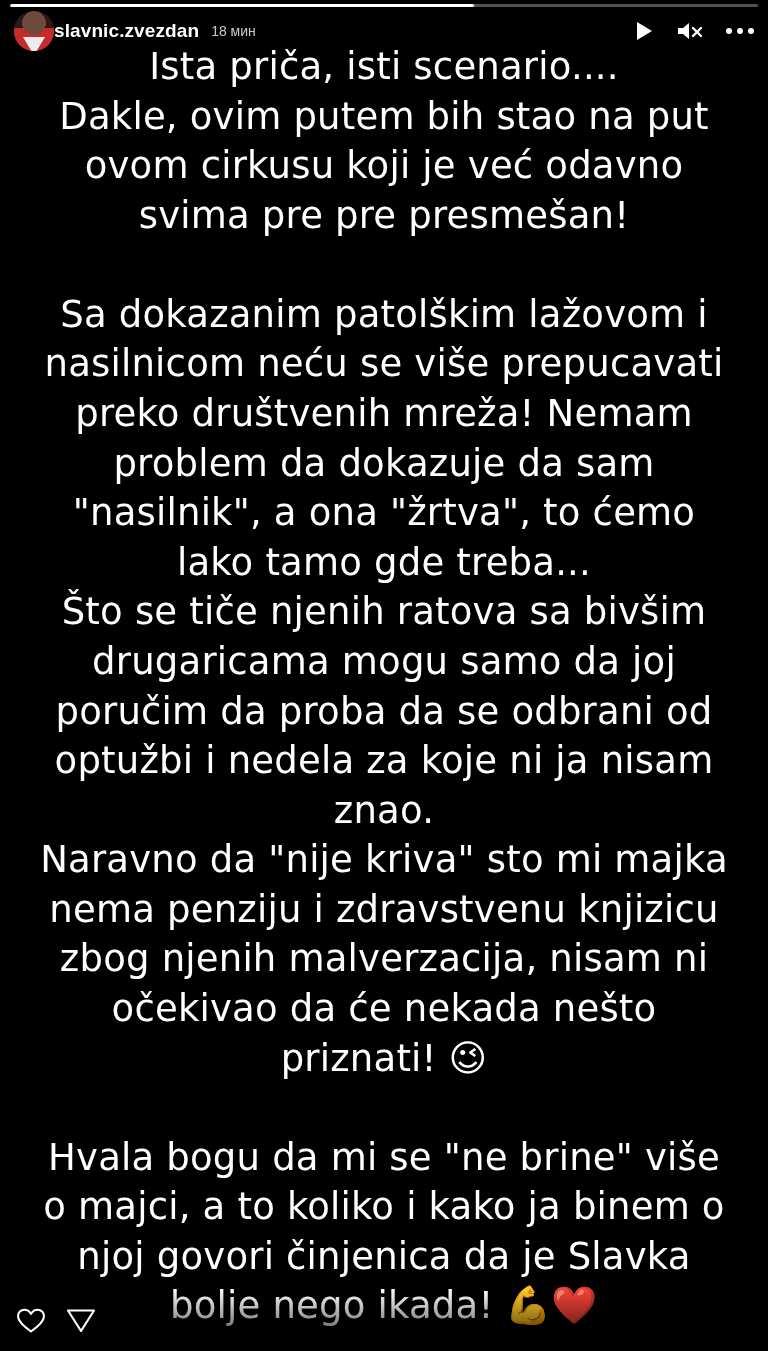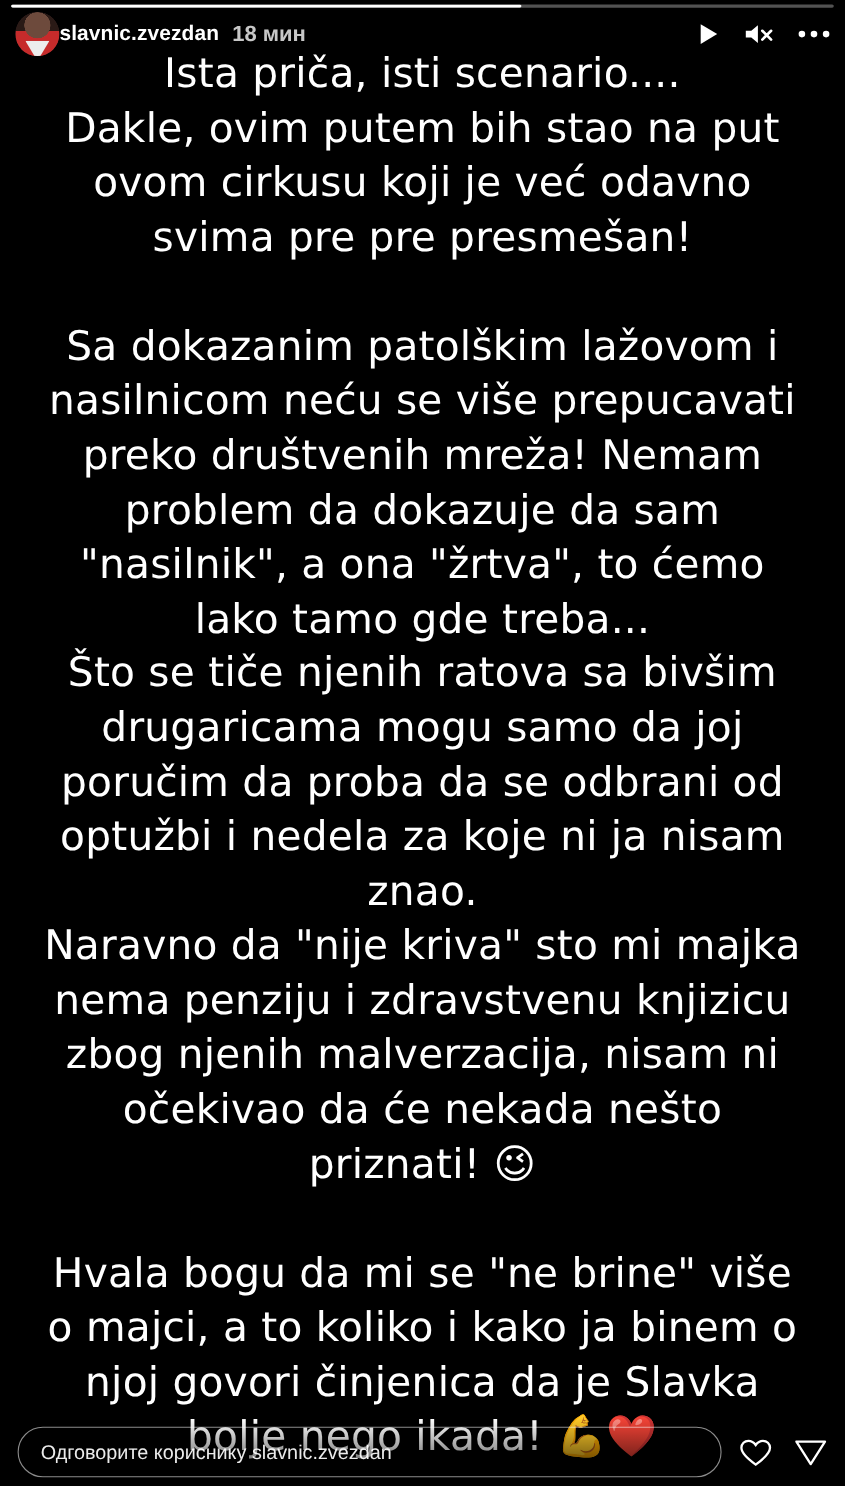--- a/index.html
+++ b/index.html
@@ -77,24 +77,23 @@
   }
   .username {
     color: #fff;
     font-size: 19px;
     font-weight: bold;
     letter-spacing: 0.1px;
     white-space: nowrap;
   }
   .timestamp {
     color: rgba(255,255,255,0.78);
-    font-size: 20px;
+    font-size: 14px;
     margin-left: 12px;
     white-space: nowrap;
-    font-weight: bold;
   }
   .header-spacer { flex: 1 1 auto; }
   .header-actions {
     display: flex;
     align-items: center;
     gap: 22px;
   }
   .icon-btn {
     display: inline-flex;
     align-items: center;
@@ -215,21 +214,20 @@
 Sa dokazanim patolškim lažovom i nasilnicom neću se više prepucavati preko društvenih mreža! Nemam problem da dokazuje da sam "nasilnik", a ona "žrtva", to ćemo lako tamo gde treba...
 Što se tiče njenih ratova sa bivšim drugaricama mogu samo da joj poručim da proba da se odbrani od optužbi i nedela za koje ni ja nisam znao.
 Naravno da "nije kriva" sto mi majka nema penziju i zdravstvenu knjizicu zbog njenih malverzacija, nisam ni očekivao da će nekada nešto priznati! 😉
 
 Hvala bogu da mi se "ne brine" više o majci, a to koliko i kako ja binem o njoj govori činjenica da je Slavka bolje nego ikada! 💪❤️
 
 Što se tiče poziva bilo bi pametnije da prekine da cima moje prijatelje kao i moju majku koju je sinoć sa sinovljevog telefona uznemiravala, i da, poručio sam joj da joj prenesu da ih ostavi na miru i ako treba nešto da se objasni tu sam!
 Ne smatram da je mafijanje odbraniti svoju majku i tražiti nešto što nam pripada!</div>
 
   <div class="bottom-bar">
-    <div class="reply-box">Одговорите кориснику slavnic.zvezdan</div>
     <div class="bottom-icons">
       <span class="icon-btn">
         <svg width="30" height="27" viewBox="0 0 30 27" aria-hidden="true">
           <path d="M15 24.5 C6 18 2 13.6 2 9.2 C2 5.5 4.9 2.8 8.4 2.8 C10.9 2.8 13.3 4.2 15 6.6 C16.7 4.2 19.1 2.8 21.6 2.8 C25.1 2.8 28 5.5 28 9.2 C28 13.6 24 18 15 24.5 Z" fill="none" stroke="#ffffff" stroke-width="2.1"></path>
         </svg>
       </span>
       <span class="icon-btn">
         <svg width="30" height="27" viewBox="0 0 30 27" aria-hidden="true">
           <path d="M2 3.5 L28 3.5 L15 24 Z" fill="none" stroke="#ffffff" stroke-width="2.1" stroke-linejoin="round"></path>
         </svg>

